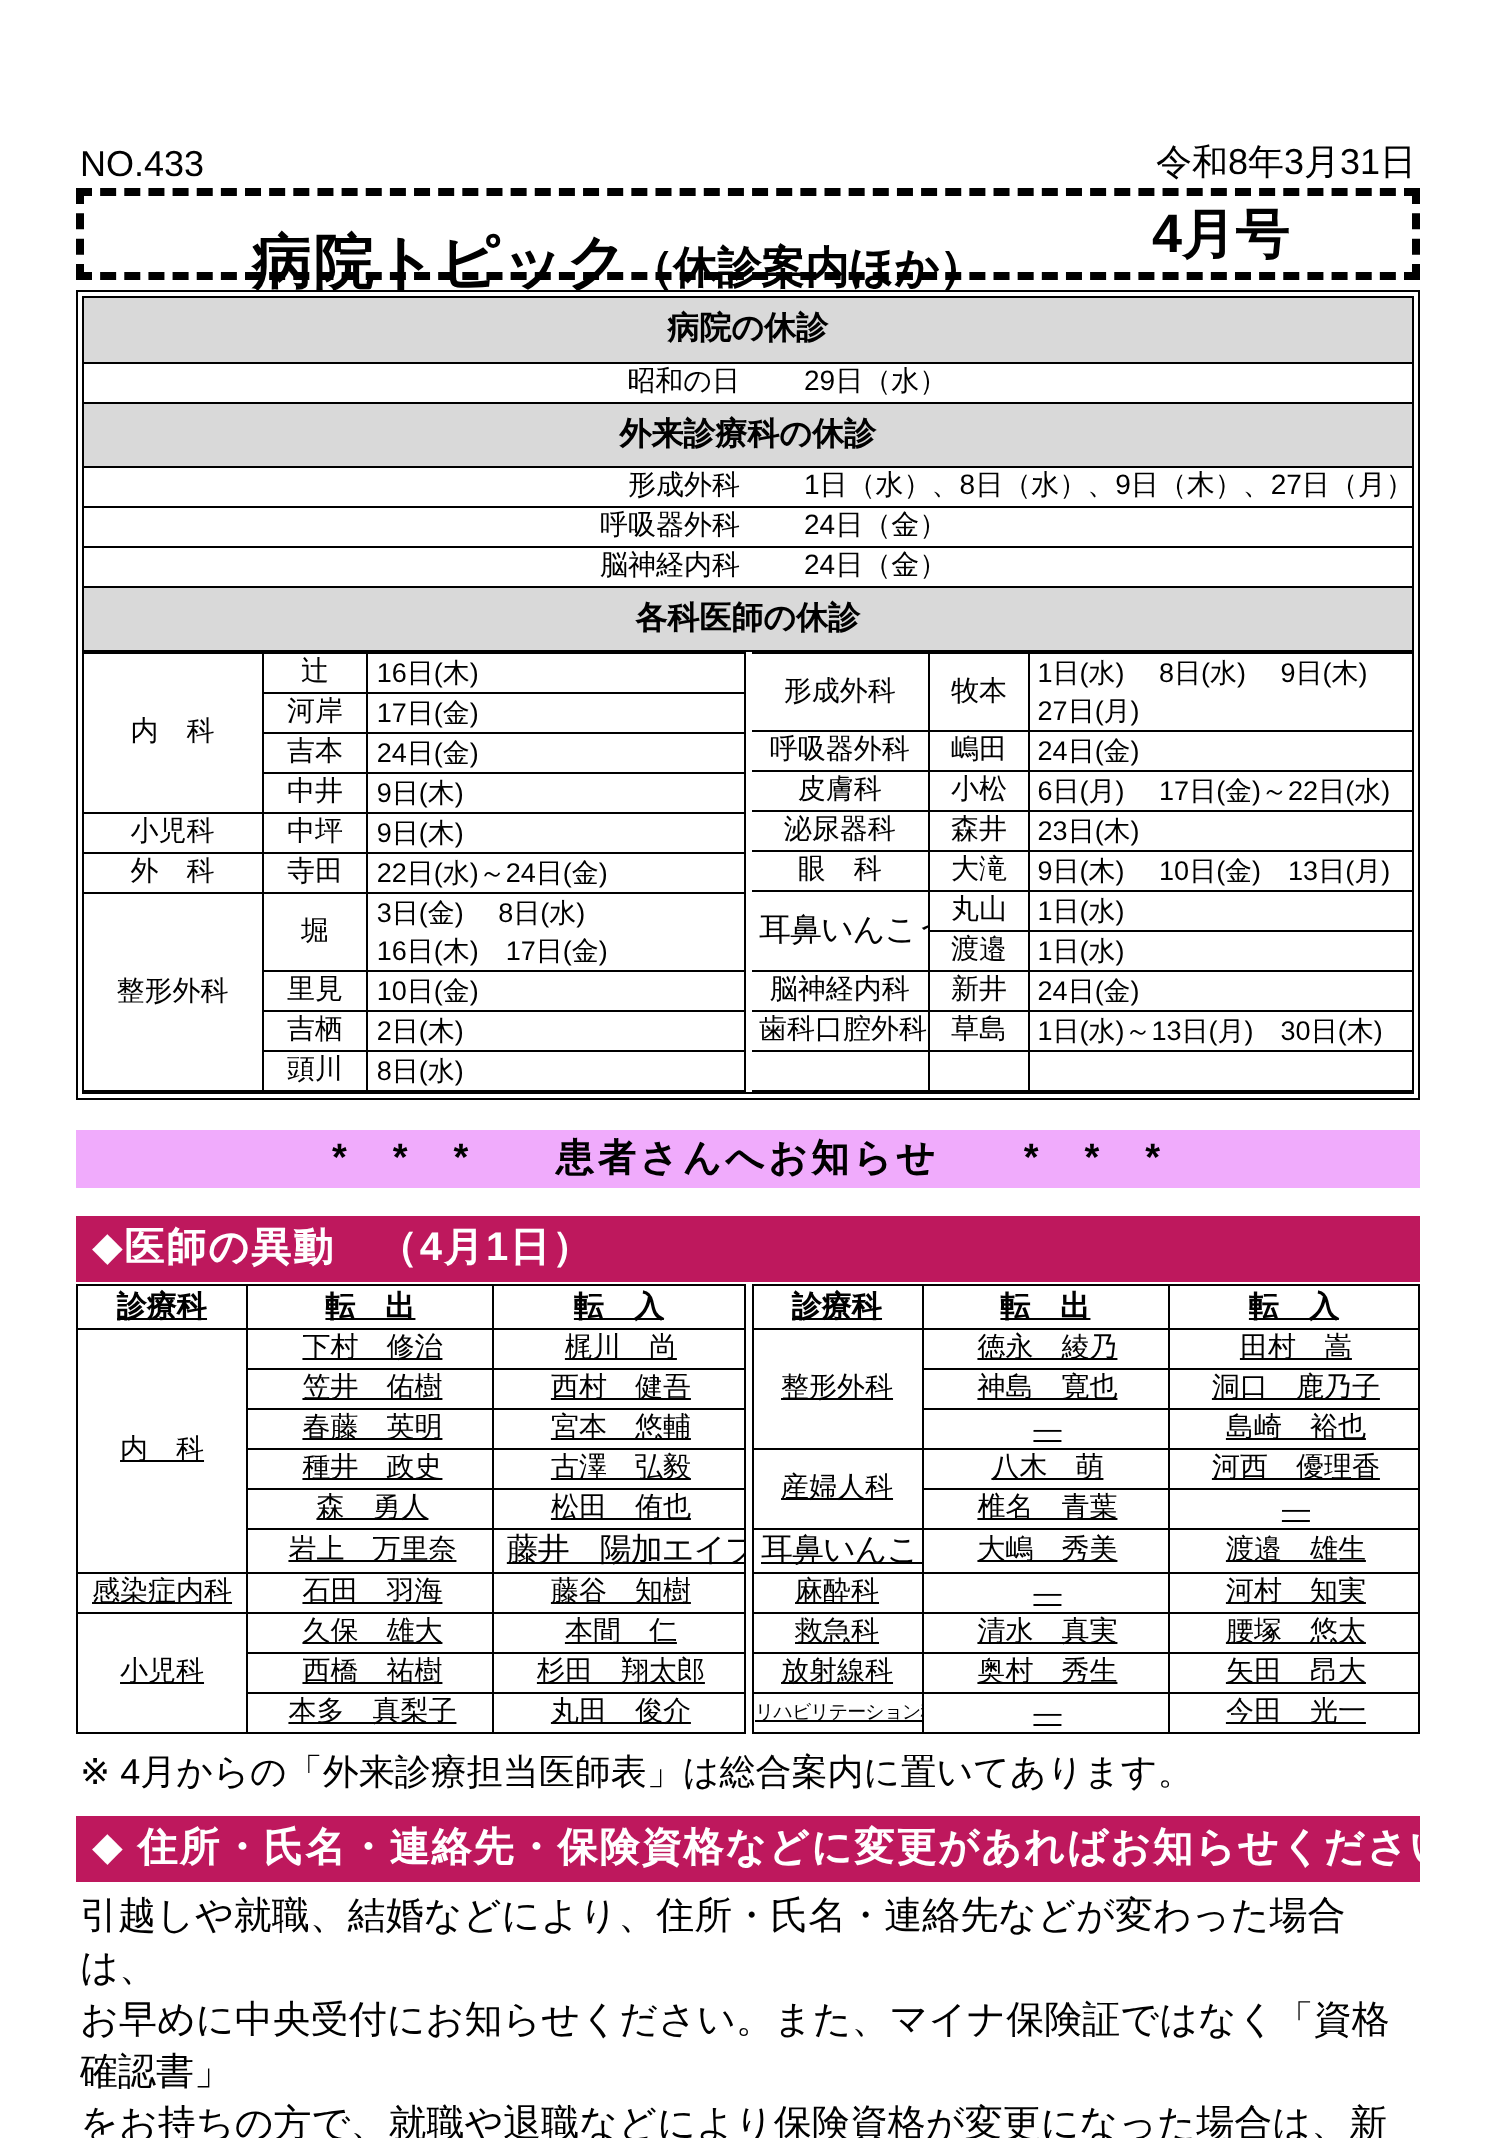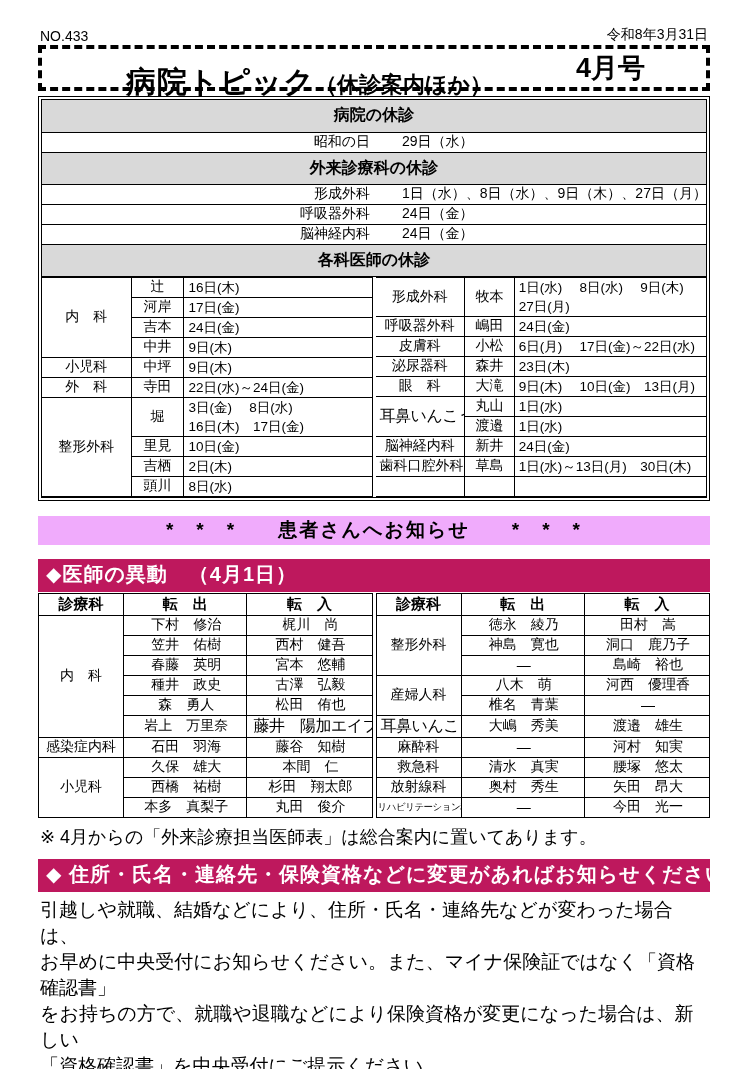--- a/index.html
+++ b/index.html
@@ -5,21 +5,21 @@
   * { margin:0; padding:0; box-sizing:border-box; }
   html,body { background:#fff; }
   body {
     width:745px; height:1069px;
     font-family:"Liberation Sans","DejaVu Sans",sans-serif;
     color:#000; overflow:hidden;
   }
   .page { width:745px; height:1069px; padding:26px 35px 0 38px; position:relative; }
 
   
-  .masthead { display:flex; justify-content:space-between; align-items:flex-end; font-size:14px; font-weight:500; padding:0 2px 1px 2px; }
+  .masthead { display:flex; justify-content:space-between; align-items:flex-end; font-size:18px; font-weight:500; padding:0 2px 1px 2px;margin-top:43px; }
 
   
   .titlebox {
     border:4px dashed #000; height:46px;
     display:flex; align-items:center; margin-bottom:5px;
   }
   .title-center { flex:1; text-align:center; white-space:nowrap;margin-top:28px; }
   .title-main { font-size:30px; font-weight:bold; letter-spacing:1px; }
   .title-sub { font-size:22px; font-weight:600; }
   .title-issue { width:130px; font-size:27px; font-weight:bold; text-align:left; }
@@ -54,21 +54,21 @@
   }
 
   
   .black-band {
     background:#be185d; color:#fff; font-weight:bold; font-size:20px;
     padding:2px 8px 4px; letter-spacing:1px; white-space:nowrap;
   }
 
   
   .transfers-cols { display:flex; gap:3px; margin-top:1px; }
-  .tr-tbl { width:calc(50% - 1.5px); }
+  .tr-tbl { width:calc(50% - 1.5px);text-decoration:underline; }
   .tr-tbl th { border:1px solid #000; font-size:15px; font-weight:600; height:22px; padding:0 2px; white-space:nowrap; }
   .tr-tbl td.dept { text-align:center; }
   .tr-tbl td.person { text-align:center; padding-left:6px; }
   .transfers-note { font-size:18px; font-weight:400; margin:7px 0 10px; padding-left:2px; }
 
   
   .address-body { font-size:19px; font-weight:500; line-height:26px; white-space:pre-line; margin:5px 0 10px; padding-left:2px; }
 </style>
 </head>
 <body>

